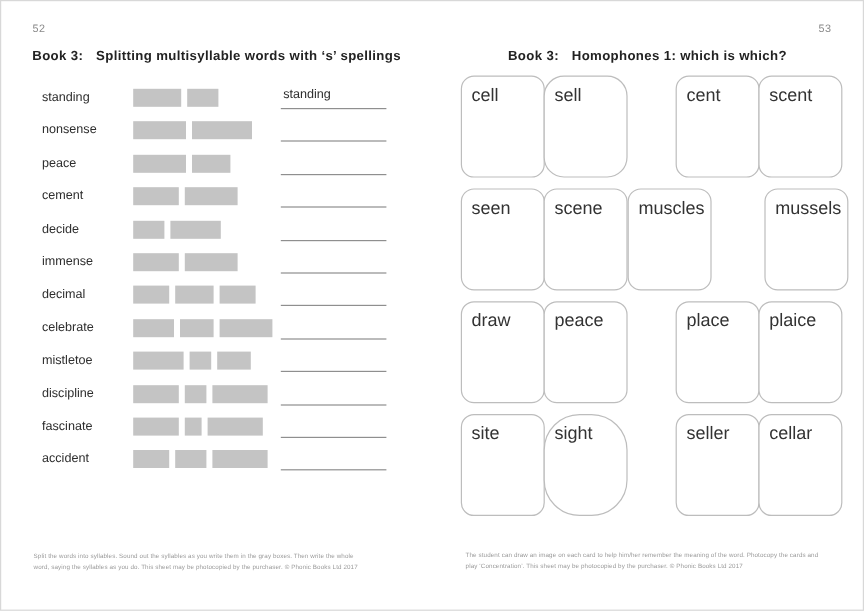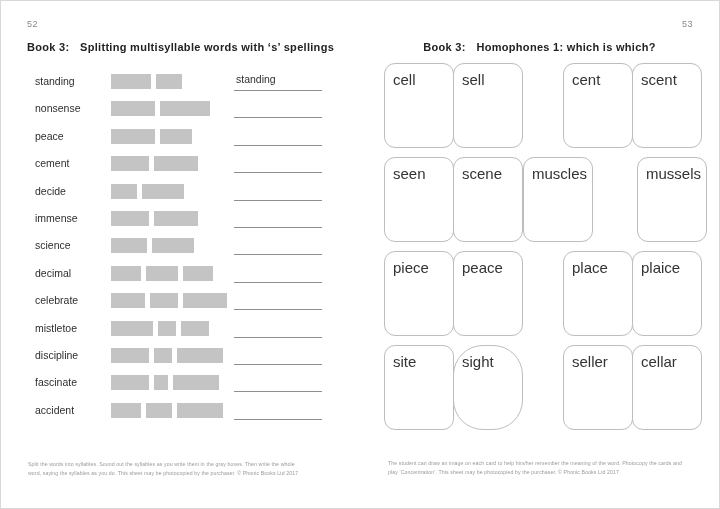--- a/index.html
+++ b/index.html
@@ -238,30 +238,20 @@
           <div class="syll-word">immense</div>
           <div class="syll-boxes">
             <div class="syll-box" style="width: 38px; background: rgb(196, 196, 196);"></div>
             <div class="syll-box" style="width: 44px; background: rgb(196, 196, 196);"></div>
           </div>
           <div class="answer-cell">
             <span class="answer-line" style="border-bottom-color: rgb(143, 143, 143);"></span>
           </div>
         </div>
         <div class="syll-row">
-          <div class="syll-word">science</div>
-          <div class="syll-boxes">
-            <div class="syll-box" style="width: 36px; background: rgb(196, 196, 196);"></div>
-            <div class="syll-box" style="width: 42px; background: rgb(196, 196, 196);"></div>
-          </div>
-          <div class="answer-cell">
-            <span class="answer-line" style="border-bottom-color: rgb(143, 143, 143);"></span>
-          </div>
-        </div>
-        <div class="syll-row">
           <div class="syll-word">decimal</div>
           <div class="syll-boxes">
             <div class="syll-box" style="width: 30px; background: rgb(196, 196, 196);"></div>
             <div class="syll-box" style="width: 32px; background: rgb(196, 196, 196);"></div>
             <div class="syll-box" style="width: 30px; background: rgb(196, 196, 196);"></div>
           </div>
           <div class="answer-cell">
             <span class="answer-line" style="border-bottom-color: rgb(143, 143, 143);"></span>
           </div>
         </div>
@@ -334,21 +324,21 @@
       <span class="tspace"></span>
       <span>Homophones 1: which is which?</span>
     </div>
 
     <div class="card-grid" id="card-grid">
         <div class="card-row">
           <div class="card-pair">
             <div class="card" style="border-color: rgb(189, 189, 189);">
               <span class="card-label">cell</span>
             </div>
-            <div class="card" style="border-color: rgb(189, 189, 189);">
+            <div class="card" style="border-color: rgb(189, 189, 189); border-radius: 17px;">
               <span class="card-label">sell</span>
             </div>
           </div>
           <div class="card-pair">
             <div class="card" style="border-color: rgb(189, 189, 189);">
               <span class="card-label">cent</span>
             </div>
             <div class="card" style="border-color: rgb(189, 189, 189);">
               <span class="card-label">scent</span>
             </div>
@@ -368,21 +358,21 @@
               <span class="card-label">muscles</span>
             </div>
             <div class="card" style="border-color: rgb(189, 189, 189); margin-left: 44px;">
               <span class="card-label">mussels</span>
             </div>
           </div>
         </div>
         <div class="card-row">
           <div class="card-pair">
             <div class="card" style="border-color: rgb(189, 189, 189);">
-              <span class="card-label">piece</span>
+              <span class="card-label">draw</span>
             </div>
             <div class="card" style="border-color: rgb(189, 189, 189);">
               <span class="card-label">peace</span>
             </div>
           </div>
           <div class="card-pair">
             <div class="card" style="border-color: rgb(189, 189, 189);">
               <span class="card-label">place</span>
             </div>
             <div class="card" style="border-color: rgb(189, 189, 189);">

